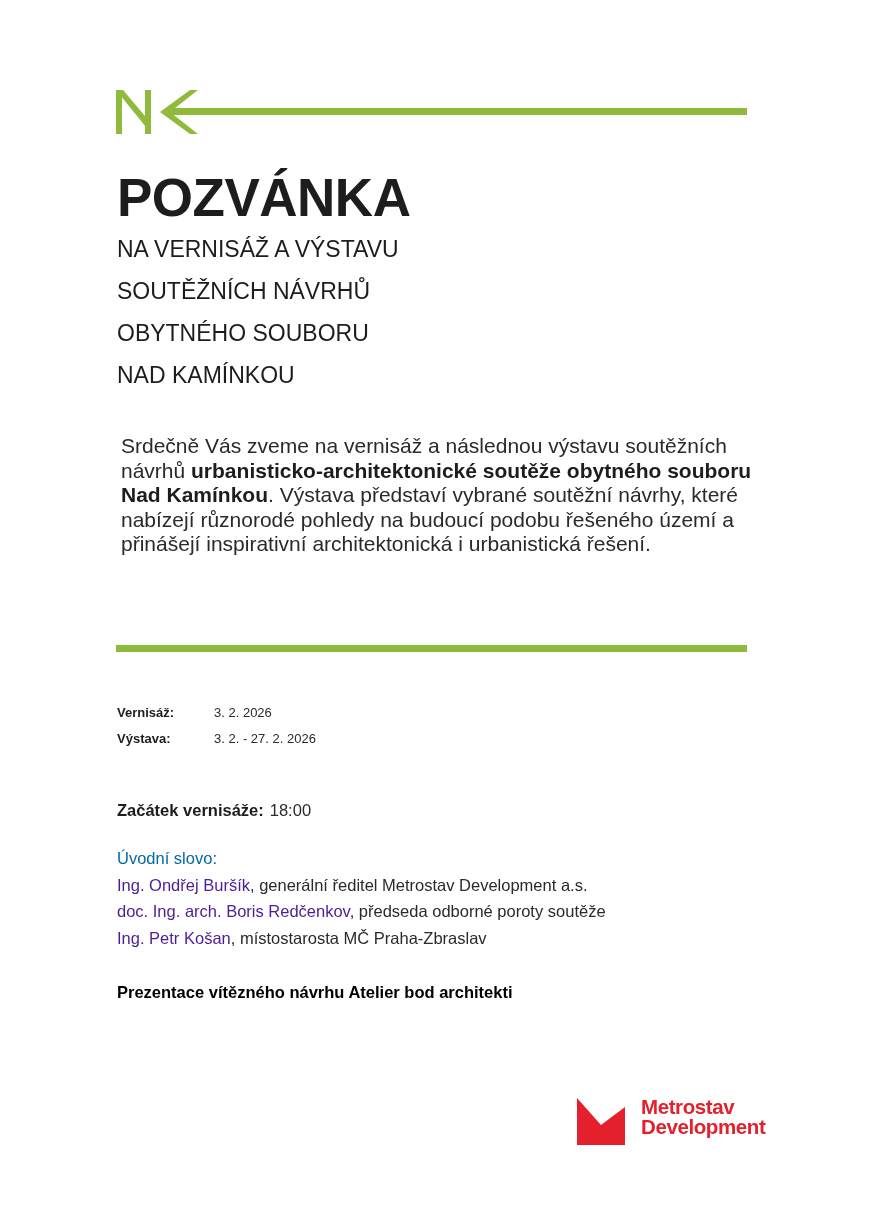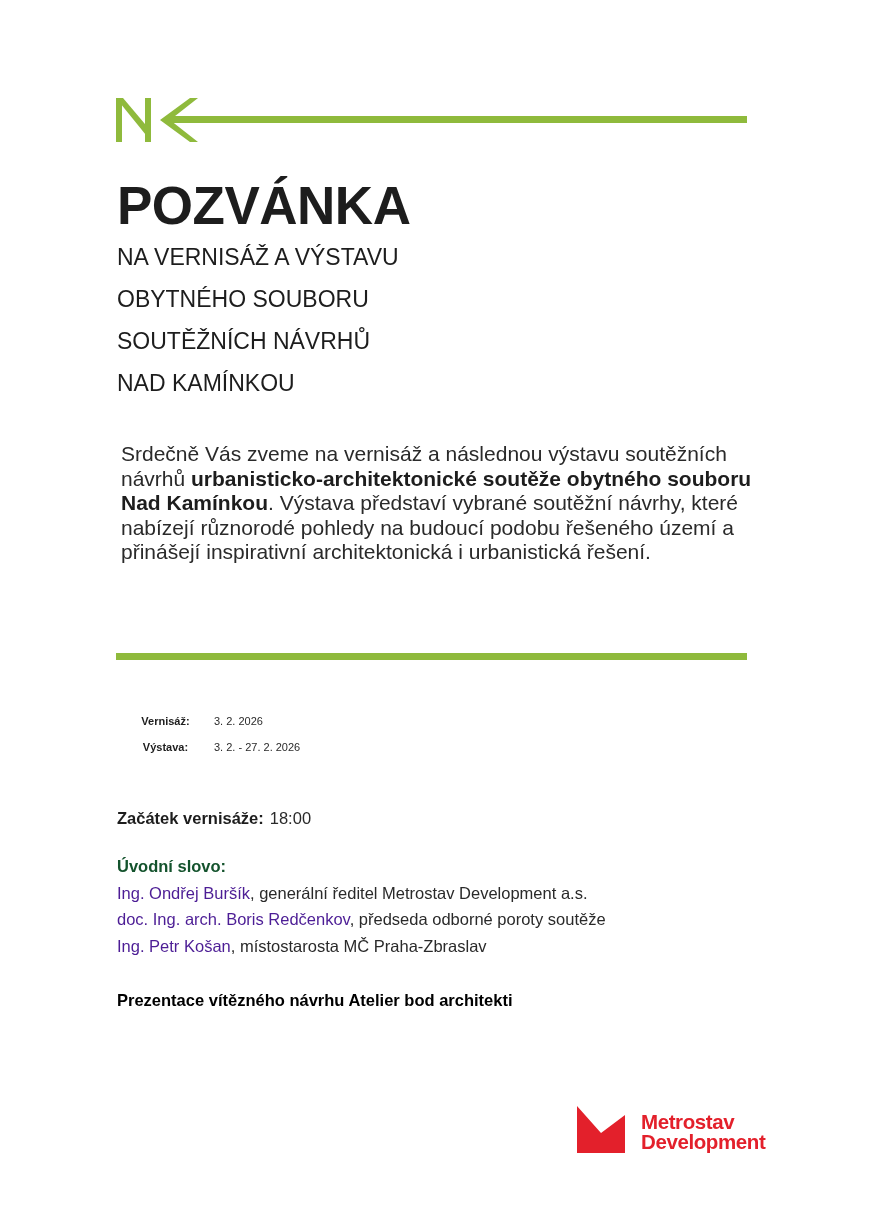--- a/index.html
+++ b/index.html
@@ -10,21 +10,21 @@
     body {
       width: 873px;
       height: 1224px;
       position: relative;
       overflow: hidden;
       font-family: "Liberation Sans", "DejaVu Sans", sans-serif;
       color: #1f1f1f;
     }
     .page {
       position: absolute;
-      left: 0; top: 8px;
+      left: 0; top: 0;
       width: 873px; height: 1168px;
       background: #ffffff;
     }
     
     .nk-logo {
       position: absolute;
       left: 112px;
       top: 86px;
       width: 640px;
       height: 52px;
@@ -75,24 +75,23 @@
       width: 631px;
       height: 7px;
       background: #8fba3c;
     }
 
     
     .details {
       position: absolute;
       left: 117px;
       top: 700px;
-      font-size: 11px;
+      font-size: 13px;
       line-height: 26px;
       color: #2a2a2a;
-      text-align: center;
     }
     .row { display: flex; white-space: nowrap; }
     .row .lbl {
       width: 97px;
       font-weight: 700;
       color: #1d1d1d;
     }
     .start {
       position: absolute;
       left: 117px;
@@ -106,21 +105,21 @@
 
     .speakers {
       position: absolute;
       left: 117px;
       top: 845px;
       font-size: 16.5px;
       line-height: 26.5px;
       color: #2a2a2a;
       white-space: nowrap;
     }
-    .speakers .head { font-weight: 700; color: #14532d; }
+    .speakers .head { font-weight: 400; color: #0369a1; }
     .speakers .name { font-weight: 400; color: #4c1d95; }
 
     .presentation {
       position: absolute;
       left: 117px;
       top: 979px;
       font-size: 16.5px;
       line-height: 26px;
       font-weight: 700;
       color: #000000;
@@ -133,21 +132,20 @@
       left: 576px;
       top: 1097px;
       width: 212px;
       height: 52px;
       display: flex;
       align-items: flex-start;
     }
     .ms-mark { width: 51px; height: 49px; flex: none; }
     .ms-text {
       margin-left: 14px;
-      margin-top: 7px;
       font-family: "Liberation Sans", sans-serif;
       font-weight: 700;
       font-size: 20.5px;
       line-height: 20px;
       letter-spacing: -0.4px;
     }
     .ms-text span { display: block; }
   </style>
 </head>
 <body>
@@ -164,22 +162,22 @@
 
     <polygon points="78,4 86,4 58,26 86,48 78,48 48,26" fill="#8fba3c"></polygon>
 
     <rect x="55" y="22" width="580" height="7" fill="#8fba3c"></rect>
   </svg>
 
   <h1 class="title">POZVÁNKA</h1>
 
   <h2 class="subtitle">
     <span>NA VERNISÁŽ A VÝSTAVU</span>
+    <span>SOUTĚŽNÍCH NÁVRHŮ</span>
     <span>OBYTNÉHO SOUBORU</span>
-    <span>SOUTĚŽNÍCH NÁVRHŮ</span>
     <span>NAD KAMÍNKOU</span>
   </h2>
 
   <p class="intro"><span>Srdečně Vás zveme na vernisáž a následnou výstavu soutěžních návrhů </span><b>urbanisticko-architektonické soutěže obytného souboru Nad Kamínkou</b><span>. Výstava představí vybrané soutěžní návrhy, které nabízejí různorodé pohledy na budoucí podobu řešeného území a přinášejí inspirativní architektonická i urbanistická řešení.</span></p>
 
   <div class="divider"></div>
 
   <div class="details">
     <div class="row">
       <span class="lbl">Vernisáž:</span>

